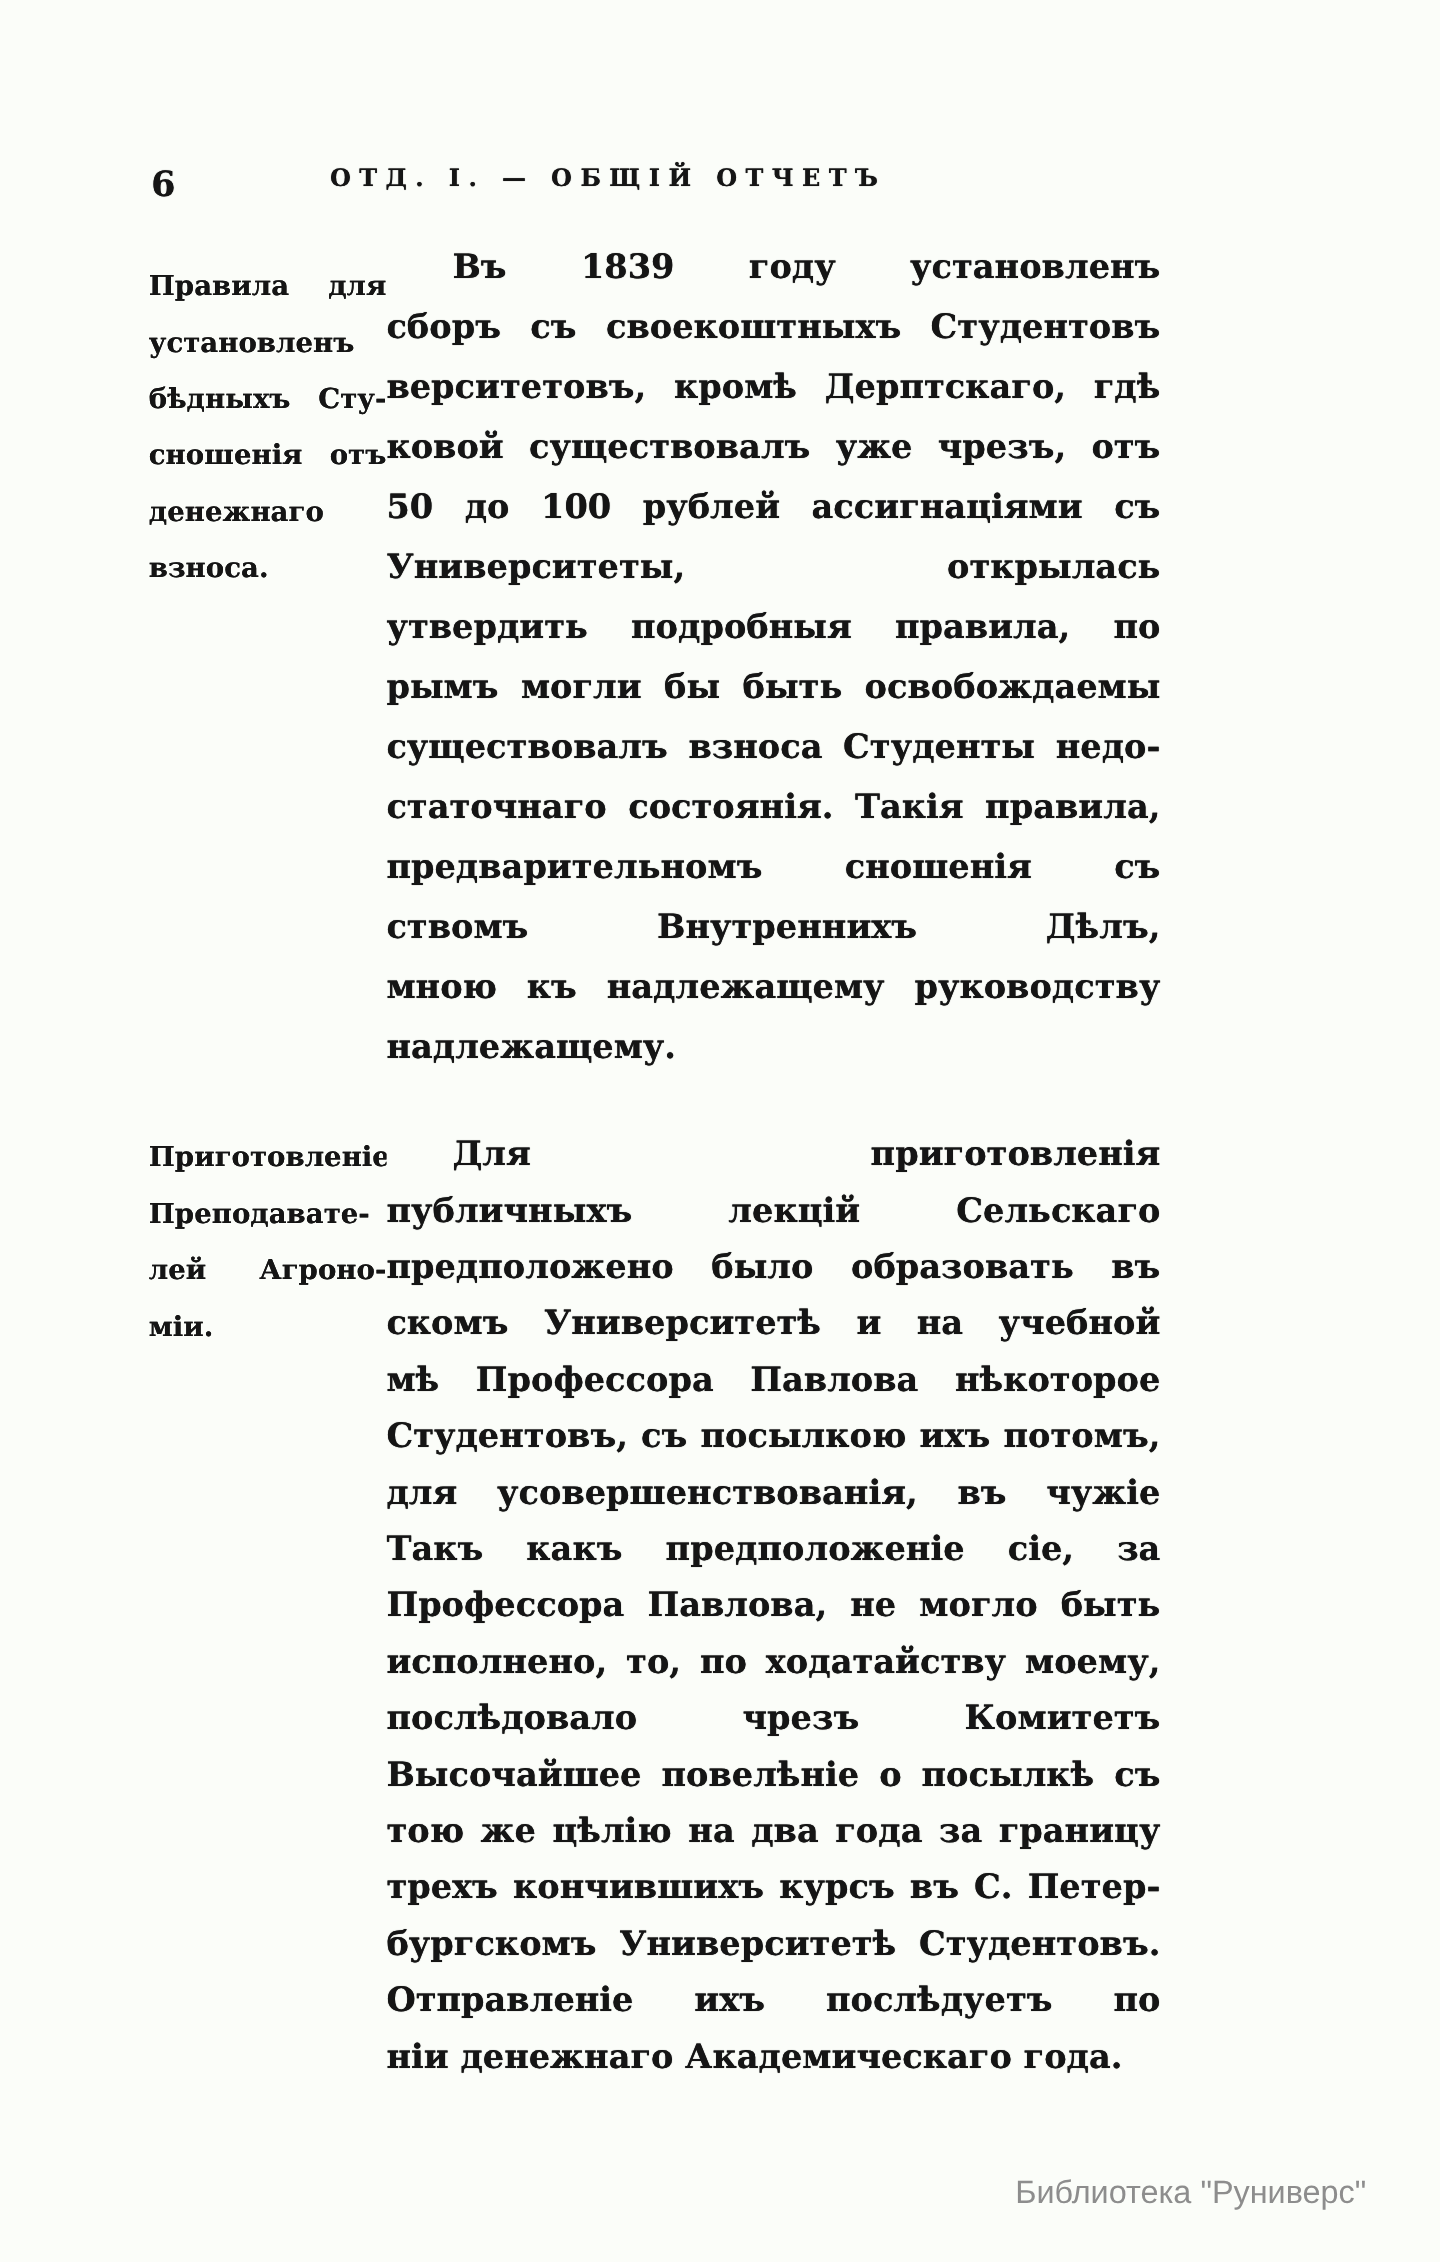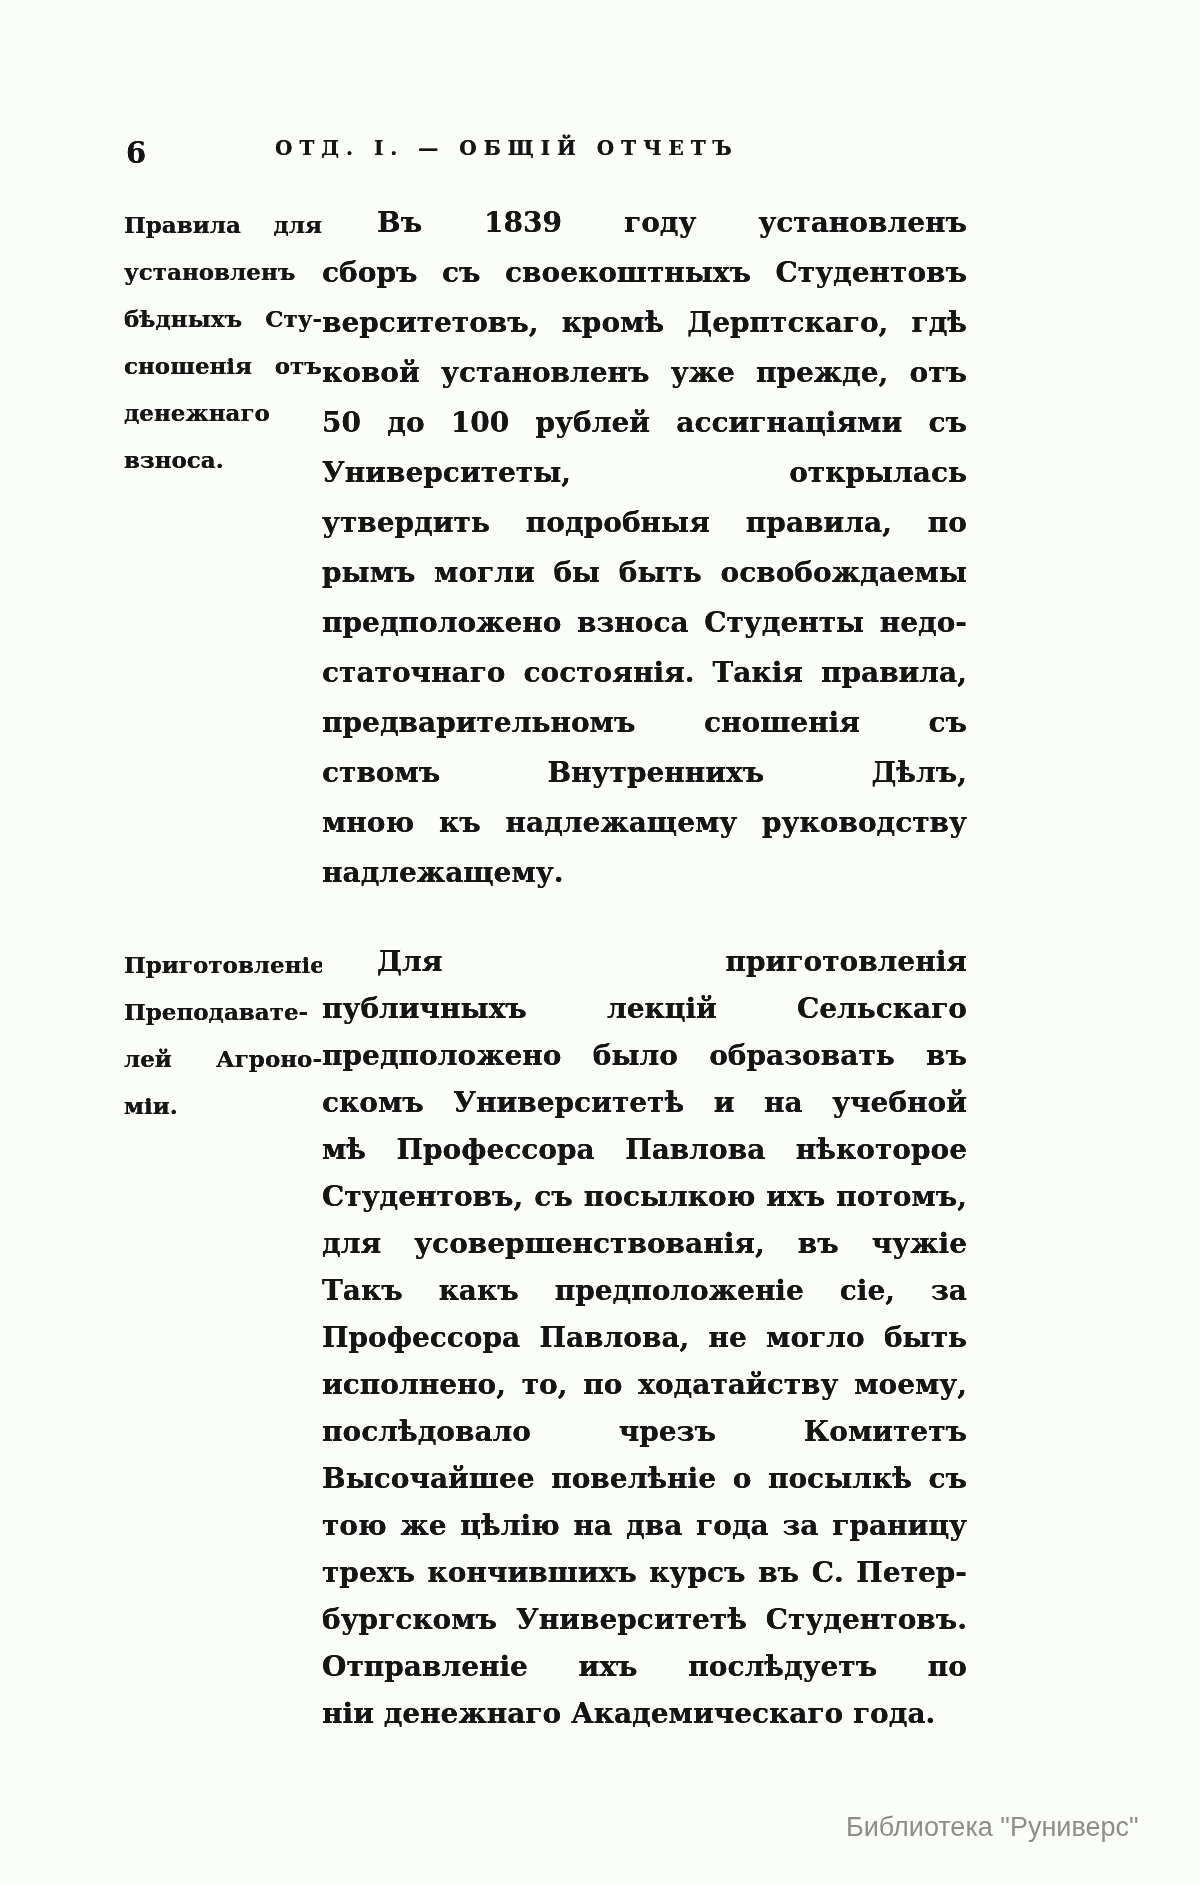--- a/index.html
+++ b/index.html
@@ -57,46 +57,46 @@
   }
 </style>
 </head>
 <body>
 
 <div class="page">
 
   <div class="page-number">6</div>
   <div class="running-header">ОТД. I. — ОБЩІЙ ОТЧЕТЪ</div>
 
-  <div class="margin-note" style="top:201px">
+  <div class="margin-note" style="top:215px">
     <div class="ml j">Правила для</div>
     <div class="ml j">установленъ</div>
     <div class="ml j">бѣдныхъ Сту-</div>
     <div class="ml j">сношенія отъ</div>
     <div class="ml j">денежнаго</div>
     <div class="ml">взноса.</div>
   </div>
 
   <div class="margin-note" style="top:941px">
     <div class="ml j">Приготовленіе</div>
     <div class="ml j">Преподавате-</div>
     <div class="ml j">лей Агроно-</div>
     <div class="ml">міи.</div>
   </div>
 
   <div class="para p1" style="top:198px">
     <div class="tl j indent">Въ 1839 году установленъ денежный</div>
     <div class="tl j">сборъ съ своекоштныхъ Студентовъ Уни-</div>
     <div class="tl j">верситетовъ, кромѣ Дерптскаго, гдѣ та-</div>
-    <div class="tl j">ковой установленъ уже прежде, отъ</div>
+    <div class="tl j">ковой существовалъ уже чрезъ, отъ</div>
     <div class="tl j">50 до 100 рублей ассигнаціями съ каж-</div>
     <div class="tl j">Университеты, открылась необходимость</div>
     <div class="tl j">утвердить подробныя правила, по кото-</div>
     <div class="tl j">рымъ могли бы быть освобождаемы отъ</div>
-    <div class="tl j">предположено взноса Студенты недо-</div>
+    <div class="tl j">существовалъ взноса Студенты недо-</div>
     <div class="tl j">статочнаго состоянія. Такія правила, по</div>
     <div class="tl j">предварительномъ сношенія съ Министер-</div>
     <div class="tl j">ствомъ Внутреннихъ Дѣлъ, предписаны</div>
     <div class="tl j">мною къ надлежащему руководству Уни-</div>
     <div class="tl">надлежащему.</div>
   </div>
 
   <div class="para p2" style="top:938px">
     <div class="tl j indent">Для приготовленія Преподавателей</div>
     <div class="tl j">публичныхъ лекцій Сельскаго Хозяйства,</div>

